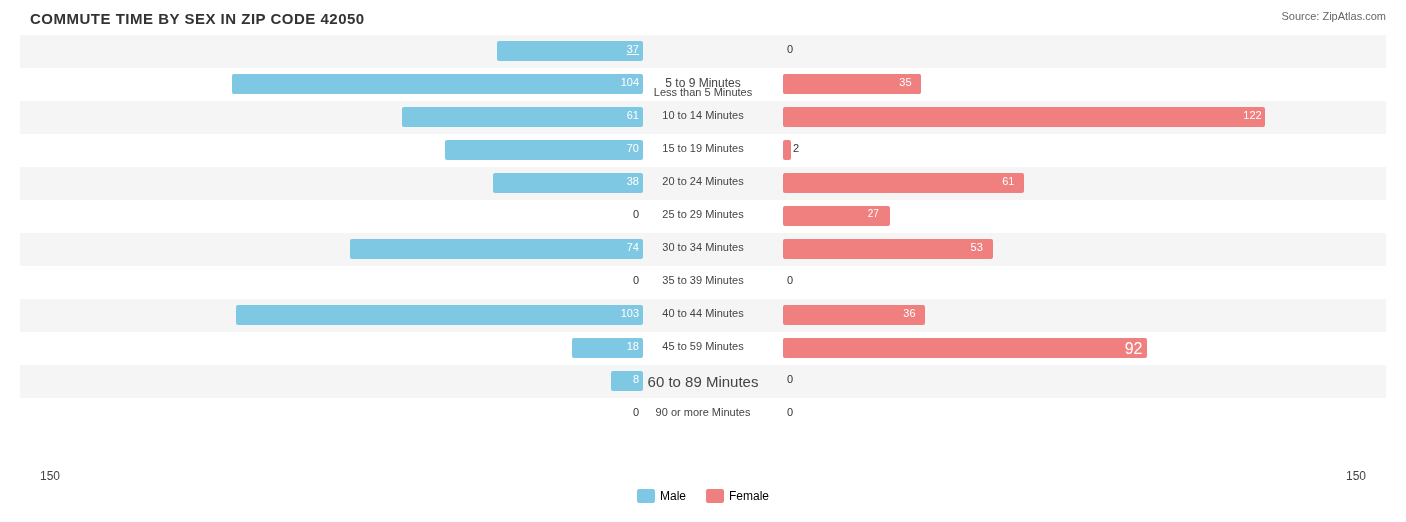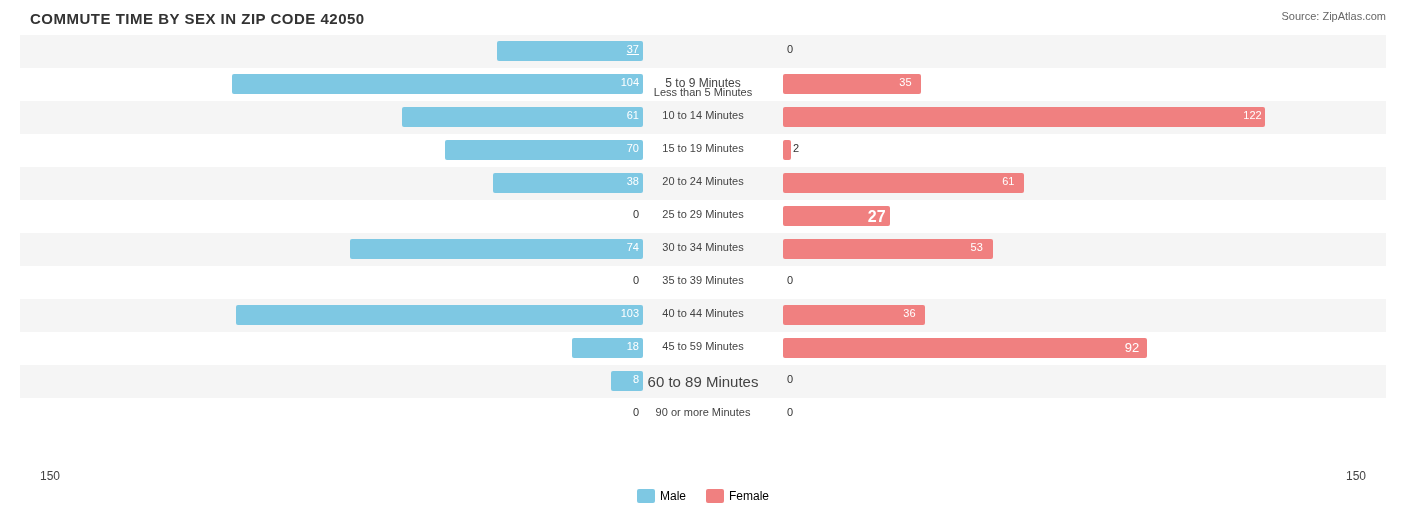--- a/index.html
+++ b/index.html
@@ -140,21 +140,21 @@
       <div class="row" style="position: relative; height: 33px;">
         <div class="bar-male" style="width: 150.227px; right: 743px; top: 6px; position: absolute;"></div>
         <span style="position: absolute; top: 8px; font-size: 11px; color: rgb(255, 255, 255); right: 747px; z-index: 3;">38</span>
         <div class="bar-female" style="width: 241.153px; left: 763px; top: 6px; position: absolute;"></div>
         <span style="position: absolute; top: 8px; font-size: 11px; color: rgb(255, 255, 255); left: 982.153px; z-index: 3;">61</span>
         <span class="label" style="position: absolute; left: 50%; transform: translateX(-50%); top: 8px; font-size: 11px; color: rgb(68, 68, 68); white-space: nowrap; z-index: 2;">20 to 24 Minutes</span>
       </div>
       <div class="row" style="position: relative; height: 33px;">
         <span style="position: absolute; top: 8px; font-size: 11px; color: rgb(51, 51, 51); right: 747px;">0</span>
         <div class="bar-female" style="width: 106.74px; left: 763px; top: 6px; position: absolute;"></div>
-        <span style="position: absolute; top: 8px; font-size: 16px; color: rgb(255, 255, 255); left: 847.74px; z-index: 3; font-weight: bold;">27</span>
+        <span style="position: absolute; top: 8px; font-size: 10px; color: rgb(255, 255, 255); left: 847.74px; z-index: 3;">27</span>
         <span class="label" style="position: absolute; left: 50%; transform: translateX(-50%); top: 8px; font-size: 11px; color: rgb(68, 68, 68); white-space: nowrap; z-index: 2;">25 to 29 Minutes</span>
       </div>
       <div class="row" style="position: relative; height: 33px;">
         <div class="bar-male" style="width: 292.547px; right: 743px; top: 6px; position: absolute;"></div>
         <span style="position: absolute; top: 8px; font-size: 11px; color: rgb(255, 255, 255); right: 747px; z-index: 3;">74</span>
         <div class="bar-female" style="width: 209.527px; left: 763px; top: 6px; position: absolute;"></div>
         <span style="position: absolute; top: 8px; font-size: 11px; color: rgb(255, 255, 255); left: 950.527px; z-index: 3;">53</span>
         <span class="label" style="position: absolute; left: 50%; transform: translateX(-50%); top: 8px; font-size: 11px; color: rgb(68, 68, 68); white-space: nowrap; z-index: 2;">30 to 34 Minutes</span>
       </div>
       <div class="row" style="position: relative; height: 33px;">
@@ -166,21 +166,21 @@
         <div class="bar-male" style="width: 407.193px; right: 743px; top: 6px; position: absolute;"></div>
         <span style="position: absolute; top: 8px; font-size: 11px; color: rgb(255, 255, 255); right: 747px; z-index: 3;">103</span>
         <div class="bar-female" style="width: 142.32px; left: 763px; top: 6px; position: absolute;"></div>
         <span style="position: absolute; top: 8px; font-size: 11px; color: rgb(255, 255, 255); left: 883.32px; z-index: 3;">36</span>
         <span class="label" style="position: absolute; left: 50%; transform: translateX(-50%); top: 8px; font-size: 11px; color: rgb(68, 68, 68); white-space: nowrap; z-index: 2;">40 to 44 Minutes</span>
       </div>
       <div class="row" style="position: relative; height: 33px;">
         <div class="bar-male" style="width: 71.16px; right: 743px; top: 6px; position: absolute;"></div>
         <span style="position: absolute; top: 8px; font-size: 11px; color: rgb(255, 255, 255); right: 747px; z-index: 3;">18</span>
         <div class="bar-female" style="width: 363.707px; left: 763px; top: 6px; position: absolute;"></div>
-        <span style="position: absolute; top: 8px; font-size: 13px; color: rgb(255, 255, 255); left: 1104.71px; z-index: 3;">92</span>
+        <span style="position: absolute; top: 8px; font-size: 16px; color: rgb(255, 255, 255); left: 1104.71px; z-index: 3;">92</span>
         <span class="label" style="position: absolute; left: 50%; transform: translateX(-50%); top: 8px; font-size: 11px; color: rgb(68, 68, 68); white-space: nowrap; z-index: 2;">45 to 59 Minutes</span>
       </div>
       <div class="row" style="position: relative; height: 33px;">
         <div class="bar-male" style="width: 31.6267px; right: 743px; top: 6px; position: absolute;"></div>
         <span style="position: absolute; top: 8px; font-size: 11px; color: rgb(255, 255, 255); right: 747px; z-index: 3;">8</span>
         <span style="position: absolute; top: 8px; font-size: 11px; color: rgb(51, 51, 51); left: 767px;">0</span>
         <span class="label" style="position: absolute; left: 50%; transform: translateX(-50%); top: 8px; font-size: 15px; color: rgb(68, 68, 68); white-space: nowrap; z-index: 2;">60 to 89 Minutes</span>
       </div>
       <div class="row" style="position: relative; height: 33px;">
         <span style="position: absolute; top: 8px; font-size: 11px; color: rgb(51, 51, 51); right: 747px;">0</span>

